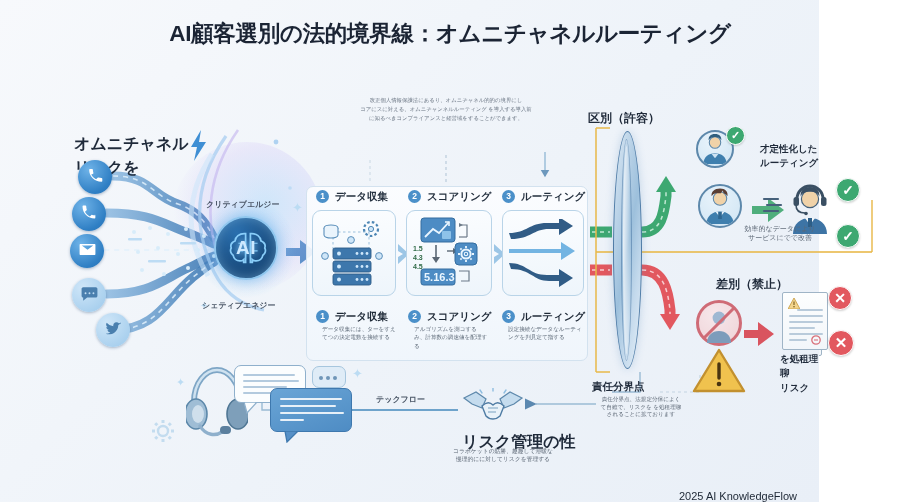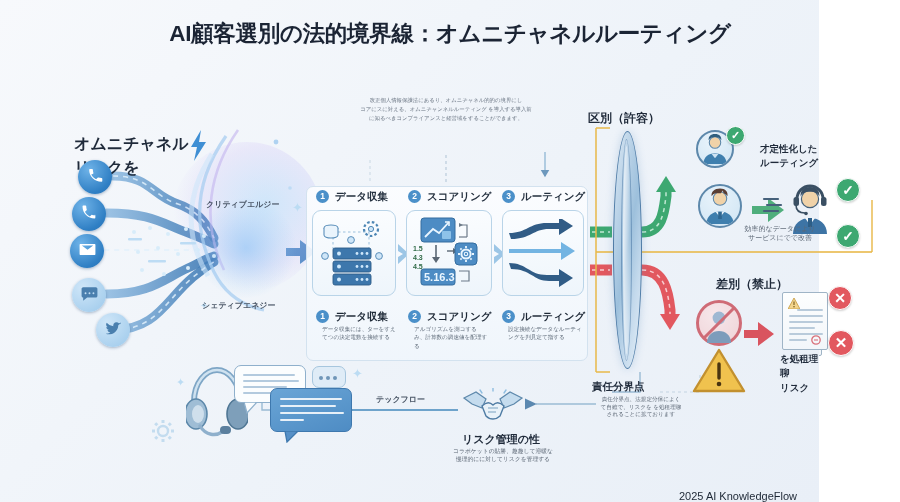--- a/index.html
+++ b/index.html
@@ -332,20 +332,30 @@
         <circle cx="60" cy="46" r="2"></circle>
     </g>
     <g fill="#bddcf4">
       <rect x="0" y="16" width="14" height="2.4" rx="1"></rect>
       <rect x="20" y="38" width="18" height="2.4" rx="1"></rect>
       <rect x="52" y="20" width="16" height="2.4" rx="1"></rect>
     </g>
   </svg>
 
   <div class="brain-glow"></div>
+  <div class="brain">
+    <span>
+      <svg viewBox="0 0 48 48">
+        <path d="M20 8c-5 0-9 3-9.5 7.5C7 17 5.5 20 6.5 23c-1.5 2.5-.5 6 2 7.5.5 3.5 3.5 6 7 6 1.5 0 3-.5 4-1.5V38h2V8h-1.5z" fill="none" stroke="#8fd4ff" stroke-width="1.8"></path>
+        <path d="M28 8c5 0 9 3 9.5 7.5C41 17 42.5 20 41.5 23c1.5 2.5.5 6-2 7.5-.5 3.5-3.5 6-7 6-1.5 0-3-.5-4-1.5V38h-2V8H28z" fill="none" stroke="#8fd4ff" stroke-width="1.8"></path>
+        <path d="M14 18h6M14 26h5M34 18h-6M34 26h-5" stroke="#8fd4ff" stroke-width="1.3" fill="none"></path>
+      </svg>
+    </span>
+    <span class="ai-txt">AI</span>
+  </div>
   <div class="sub" style="left:206px; top:199px; font-size:8px;">クリティブエルジー</div>
   <div class="sub" style="left:202px; top:300px; font-size:8px;">シェティブエネジー</div>
 
   <div class="note">
     <p>改正個人情報保護法にあるり、オムニチャネル的的の境界にし</p>
     <p class="faded">コアにスに対える、オムニチャンネルルーティング を導入する導入前</p>
     <p>に知るべきコンプライアンスと経営域をすることができます。</p>
   </div>
 
   <div class="proc-panel"></div>
@@ -590,21 +600,21 @@
     <path d="M2,10 L14,4 L24,11 L20,20 L10,16 Z" fill="#c5dcee" stroke="#5d88ab" stroke-width="1.2"></path>
     <path d="M60,10 L48,4 L38,11 L42,20 L52,16 Z" fill="#c5dcee" stroke="#5d88ab" stroke-width="1.2"></path>
     <path d="M20,18 C24,14 28,14 31,17 C34,14 38,14 42,18 L38,28 C34,32 28,32 24,28 Z" fill="#e9f2f9" stroke="#4f7ca4" stroke-width="1.4"></path>
     <path d="M26,20 L36,20 M26,24 L34,24" stroke="#7ba1c2" stroke-width="1.1"></path>
     <g stroke="#8fbde0" stroke-width="1.4" stroke-linecap="round">
       <path d="M31,3 L31,0"></path>
         <path d="M20,5 L18,2"></path>
         <path d="M42,5 L44,2"></path>
     </g>
   </svg>
-  <div class="lbl" style="left:462px; top:432px; font-size:11px;">リスク管理の性</div>
+  <div class="lbl" style="left:462px; top:432px; font-size:16px;">リスク管理の性</div>
   <div class="tiny" style="left:424px; top:448px; font-size:5.8px; width:158px; text-align:center;">
     <span>コラボケットの貼勝、趣趣して溶暖な</span><br>
     <span>慢理的にに対してリスクを管理する</span>
   </div>
 
   <div class="sub" style="left:376px; top:394px; font-size:8px;">テックフロー</div>
 
   <svg class="headset" viewBox="0 0 62 76">
     <path d="M8,40 C8,20 20,8 31,8 C42,8 54,20 54,40" fill="none" stroke="#7ea6c6" stroke-width="6" stroke-linecap="round"></path>
     <path d="M8,40 C8,20 20,8 31,8 C42,8 54,20 54,40" fill="none" stroke="#cfe2f0" stroke-width="2.4" stroke-linecap="round"></path>

